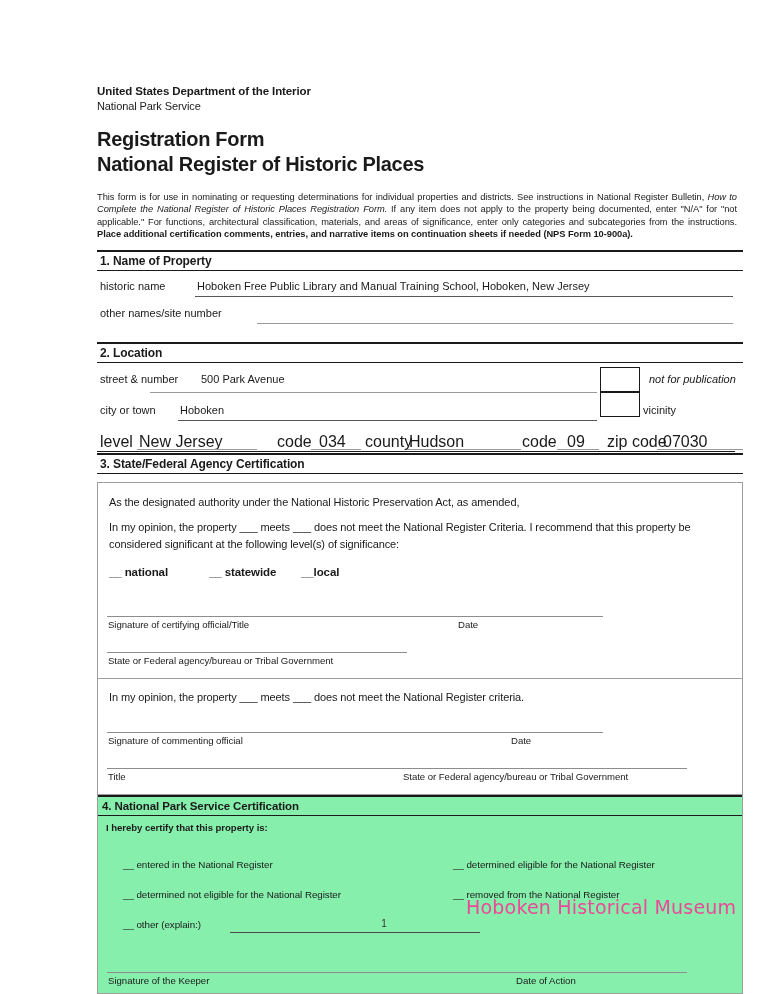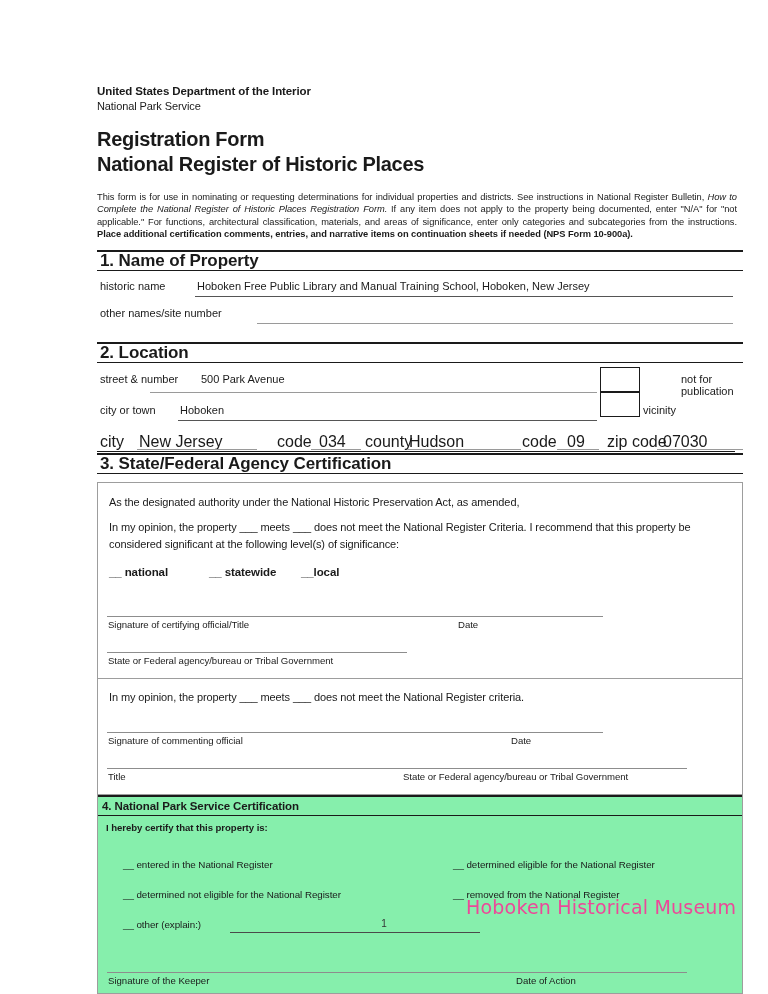--- a/index.html
+++ b/index.html
@@ -59,21 +59,21 @@
     letter-spacing: -0.05px;
   }
   .instructions i { font-style: italic; }
   .instructions b { font-weight: bold; }
 
   
   .sec-head {
     margin-top: 9px;
     border-top: 2.2px solid #1a1a1a;
     border-bottom: 1.3px solid #1a1a1a;
-    font-size: 17px;
+    font-size: 12px;
     font-weight: bold;
     padding: 2px 0 2px 3px;
     letter-spacing: -0.1px;
     line-height: 14px;
   }
   .rule {
     position: absolute;
     border-bottom: 1px solid #9a9a9a;
     height: 0;
   }
@@ -104,21 +104,21 @@
     position: absolute;
     left: 503px;
     width: 40px;
     height: 25px;
     border: 1.4px solid #1a1a1a;
     box-sizing: border-box;
     background: #fff;
   }
   .s2 .chk-a { top: 4px; }
   .s2 .chk-b { top: 29px; }
-  .s2 .nfp { position: absolute; left: 584px; top: 10px; }
+  .s2 .nfp { position: absolute; left: 552px; top: 10px; font-style: italic; }
   .s2 .vic { position: absolute; left: 546px; top: 41px; }
 
   .s2 .r3 { position: absolute; top: 70px; left: 0; width: 646px; height: 18px; }
   .s2 .r3 span { position: absolute; top: 0; }
   .s2 .r3 .u { position: absolute; top: 16px; border-bottom: 1px solid #9a9a9a; height: 0; }
 
   .s2 .bottom-rule { left: 0px; top: 88px; width: 638px; }
 
   
   .certbox {
@@ -275,21 +275,21 @@
       <span class="lbl city-lbl">city or town</span>
       <span class="val city-val">Hoboken</span>
       <div class="rule dark city-rule"></div>
 
       <div class="chk chk-a"></div>
       <div class="chk chk-b"></div>
       <span class="lbl nfp">not for publication</span>
       <span class="lbl vic">vicinity</span>
 
       <div class="r3">
-        <span style="left:3px;">city</span>
+        <span style="left:3px;">level</span>
         <span style="left:42px;">New Jersey</span>
         <span class="u" style="left:40px; width:120px;"></span>
 
         <span style="left:180px;">code</span>
         <span style="left:222px;">034</span>
         <span class="u" style="left:214px; width:50px;"></span>
 
         <span style="left:268px;">county</span>
         <span style="left:312px;">Hudson</span>
         <span class="u" style="left:310px; width:114px;"></span>

